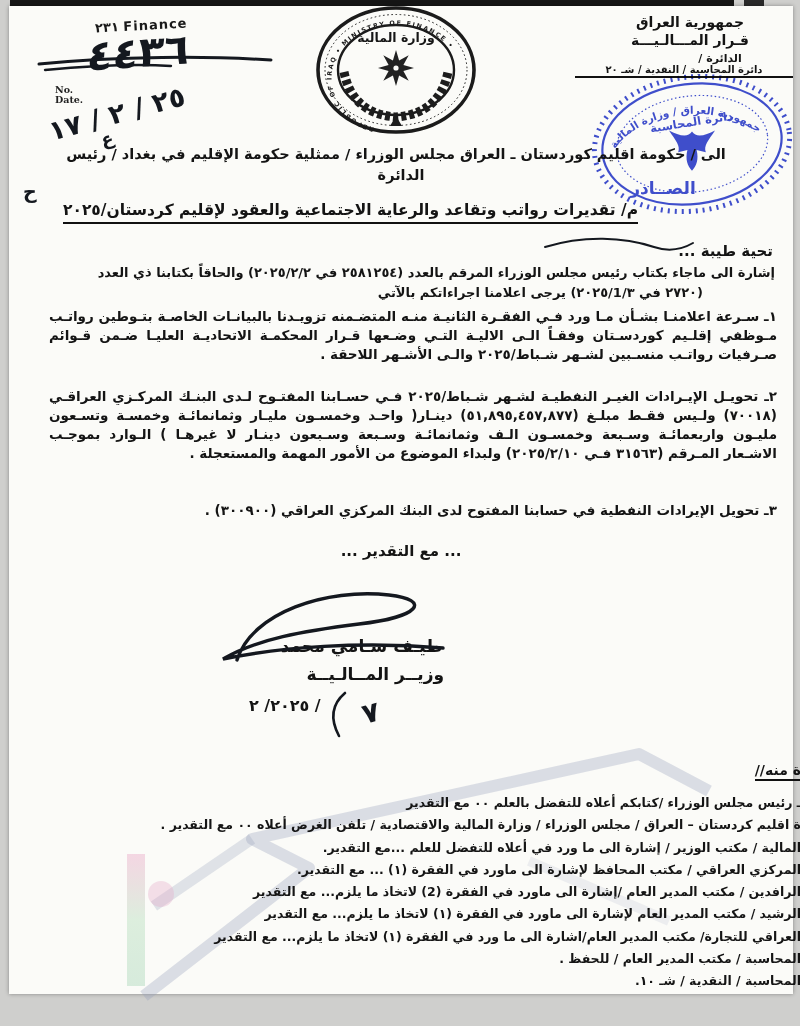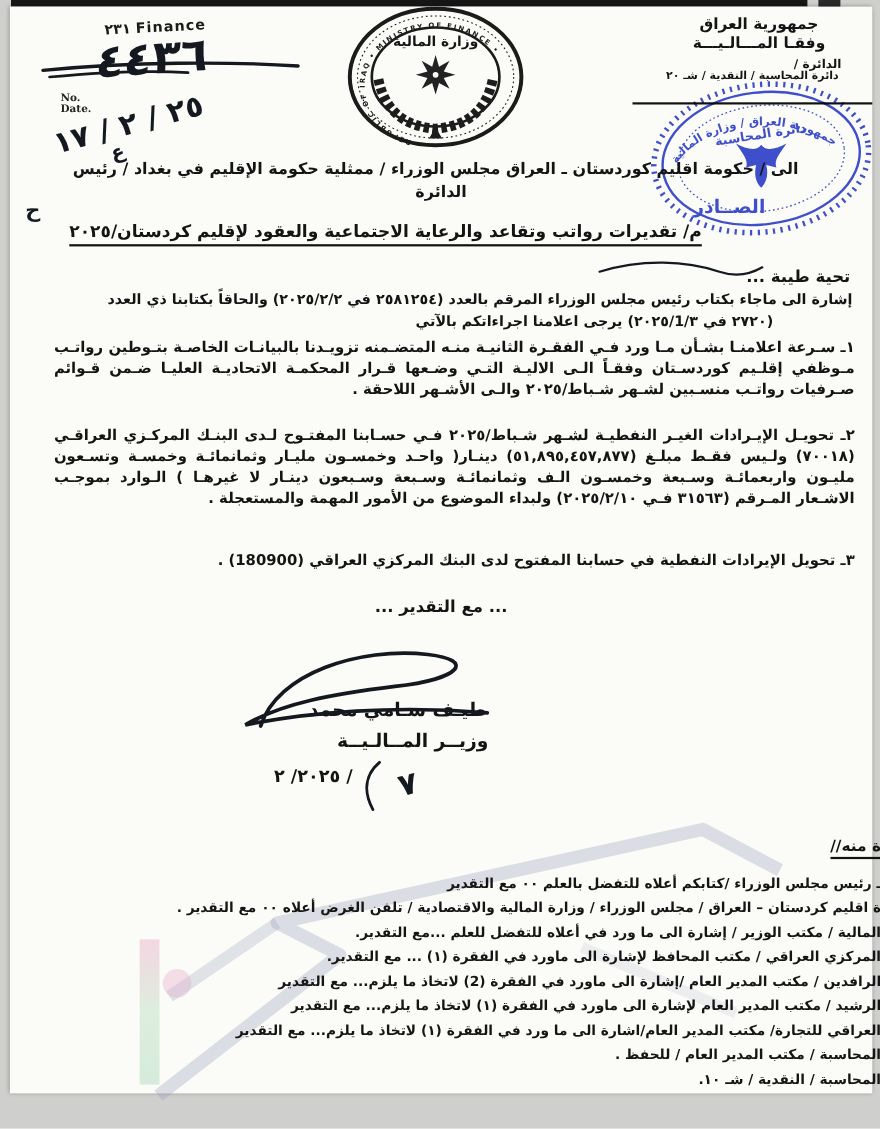--- a/index.html
+++ b/index.html
@@ -64,23 +64,23 @@
       <textPath href="#sealring" startOffset="6%">REPUBLIC OF IRAQ • MINISTRY OF FINANCE •</textPath>
     </text>
     <text x="84" y="38" text-anchor="middle" font-size="12.5" font-weight="bold" fill="#161616">وزارة المالية</text>
     <polygon fill="#222" points="84,46 87.1,56.6 96.7,51.3 91.4,61 102,64 91.4,67 96.7,76.7 87.1,71.4 84,82 80.9,71.4 71.3,76.7 76.6,67 66,64 76.6,61 71.3,51.3 80.9,56.6"></polygon>
     <circle cx="84" cy="64" r="2.6" fill="#fbfbf8"></circle>
     <path d="M 32,68 C 38,98 57,111 84,113 C 111,111 130,98 136,68" fill="none" stroke="#1d1d1d" stroke-width="9" stroke-dasharray="5,3"></path>
     <polygon points="84,112 78,122 90,122" fill="#1d1d1d"></polygon>
   </svg>
 
   <div class="abs ar b noselect" style="left:611px;top:8px;width:140px;text-align:center;font-size:14px;">جمهورية العراق</div>
-  <div class="abs ar b noselect" style="left:611px;top:26px;width:140px;text-align:center;font-size:14px;">وفقـا المـــالـيـــة</div>
-  <div class="abs ar b noselect" style="left:666px;top:46px;width:90px;font-size:11px;">الدائرة /</div>
-  <div class="abs ar b noselect" style="left:566px;top:58px;width:218px;text-align:center;font-size:10px;border-bottom:2px solid #111;padding-bottom:18px;">دائرة المحاسبة / النقدية / شـ ٢٠</div>
+  <div class="abs ar b noselect" style="left:611px;top:26px;width:140px;text-align:center;font-size:14px;">قـرار المـــالـيـــة</div>
+  <div class="abs ar b noselect" style="left:666px;top:46px;width:90px;text-align:center;font-size:11px;">الدائرة /</div>
+  <div class="abs ar b noselect" style="left:566px;top:58px;width:218px;text-align:center;font-size:10px;border-bottom:2px solid #111;padding-bottom:1px;">دائرة المحاسبة / النقدية / شـ ٢٠</div>
 
   <div class="abs stampwrap" style="left:576px;top:62px;width:214px;height:152px;opacity:.9;">
     <svg width="214" height="152" viewBox="0 0 214 152">
       <g transform="rotate(-7 107 76)" fill="none" stroke="#2b3ccc">
         <ellipse cx="107" cy="76" rx="98" ry="67" stroke-width="5" stroke-dasharray="2,5"></ellipse>
         <ellipse cx="107" cy="76" rx="90" ry="60" stroke-width="2.2"></ellipse>
         <ellipse cx="107" cy="76" rx="76" ry="48" stroke-width="1.2" stroke-dasharray="1.5,2.5"></ellipse>
       </g>
       <path id="stamparc" d="M 24,96 A 86,58 0 0 1 192,88" fill="none"></path>
       <text font-size="10.5" font-weight="bold" fill="#2b3ccc">
@@ -106,21 +106,21 @@
 
   <div class="abs ar b noselect" style="right:20px;top:236px;font-size:15px;">تحية طيبة ...</div>
 
   <div class="abs ar b noselect" style="right:18px;top:259px;font-size:13px;white-space:nowrap;letter-spacing:-0.2px;">إشارة الى ماجاء بكتاب رئيس مجلس الوزراء المرقم بالعدد (٢٥٨١٢٥٤ في ٢٠٢٥/٢/٢) والحاقاً بكتابنا ذي العدد</div>
   <div class="abs ar b noselect" style="right:90px;top:279px;font-size:13px;white-space:nowrap;">(٢٧٢٠ في ٢٠٢٥/1/٣) يرجى اعلامنا اجراءاتكم بالآتي</div>
 
   <div class="abs ar b noselect" style="right:16px;top:301px;left:40px;font-size:13.5px;line-height:19px;text-align:justify;text-align-last:right;">١ـ سـرعة اعلامنـا بشـأن مـا ورد فـي الفقـرة الثانيـة منـه المتضـمنه تزويـدنا بالبيانـات الخاصـة بتـوطين رواتـب مـوظفي إقلـيم كوردسـتان وفقـاً الـى الاليـة التـي وضـعها قـرار المحكمـة الاتحاديـة العليـا ضـمن قـوائم صـرفيات رواتـب منسـبين لشـهر شـباط/٢٠٢٥ والـى الأشـهر اللاحقة .</div>
 
   <div class="abs ar b noselect" style="right:16px;top:381px;left:40px;font-size:13.5px;line-height:19px;text-align:justify;text-align-last:right;">٢ـ تحويـل الإيـرادات الغيـر النفطيـة لشـهر شـباط/٢٠٢٥ فـي حسـابنا المفتـوح لـدى البنـك المركـزي العراقـي (٧٠٠١٨) ولـيس فقـط مبلـغ (٥١,٨٩٥,٤٥٧,٨٧٧) دينـار( واحـد وخمسـون مليـار وثمانمائـة وخمسـة وتسـعون مليـون واربعمائـة وسـبعة وخمسـون الـف وثمانمائـة وسـبعة وسـبعون دينـار لا غيرهـا ) الـوارد بموجـب الاشـعار المـرقم (٣١٥٦٣ فـي ٢٠٢٥/٢/١٠) ولبداء الموضوع من الأمور المهمة والمستعجلة .</div>
 
-  <div class="abs ar b noselect" style="right:16px;top:496px;left:40px;font-size:13.5px;text-align:right;">٣ـ تحويل الإيرادات النفطية في حسابنا المفتوح لدى البنك المركزي العراقي (180900) .</div>
+  <div class="abs ar b noselect" style="right:16px;top:496px;left:40px;font-size:13.5px;text-align:right;">٣ـ تحويل الإيرادات النفطية في حسابنا المفتوح لدى البنك المركزي العراقي (٣٠٠٩٠٠) .</div>
 
   <div class="abs ar b noselect" style="left:0;top:536px;width:784px;text-align:center;font-size:15px;letter-spacing:.5px;">... مع التقدير ...</div>
 
   <div class="abs ar b noselect" style="left:270px;top:630px;width:165px;text-align:center;font-size:17px;">طيـف سـامي محمد</div>
   <div class="abs ar b noselect" style="left:270px;top:658px;width:165px;text-align:right;font-size:17px;">وزيــر المــالـيــة</div>
   <div class="abs noselect" style="left:240px;top:690px;display:flex;gap:14px;align-items:flex-start;">
     <span class="b" style="direction:ltr;font-size:16px;color:#141414;">٢٠٢٥/ ٢ /</span>
   </div>
 
   <svg class="abs" style="left:0;top:0;width:784px;height:988px;pointer-events:none;" viewBox="0 0 784 988">

